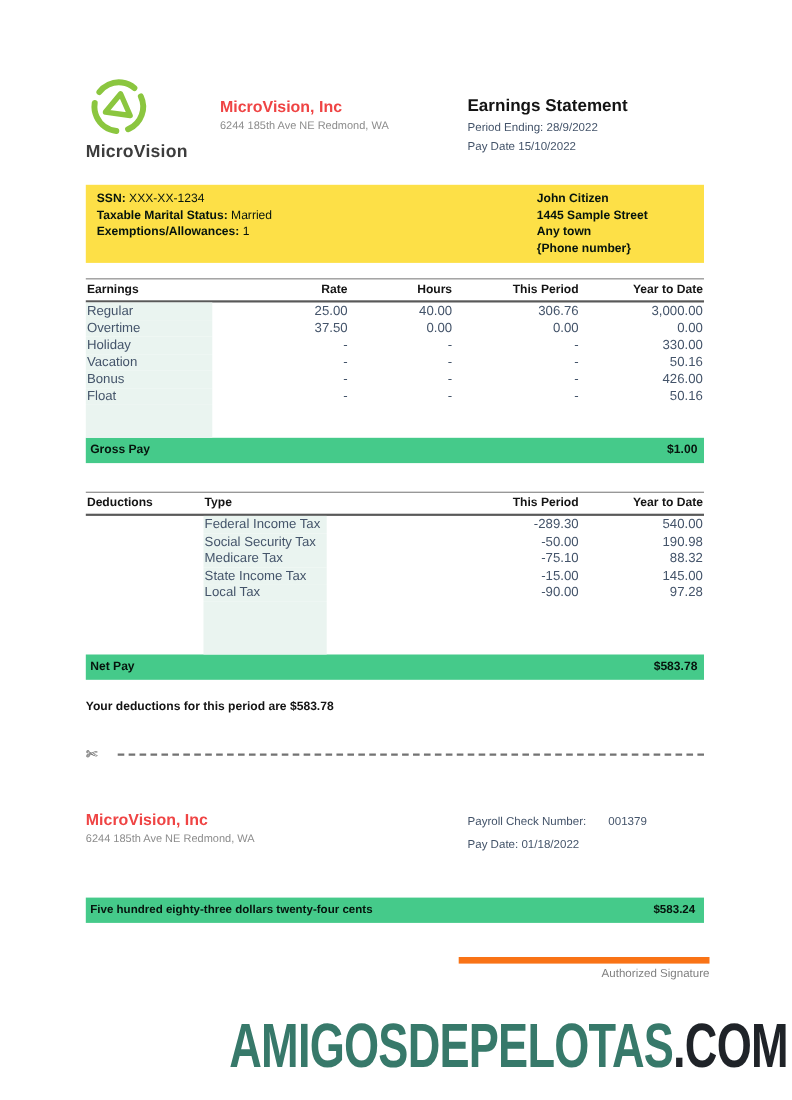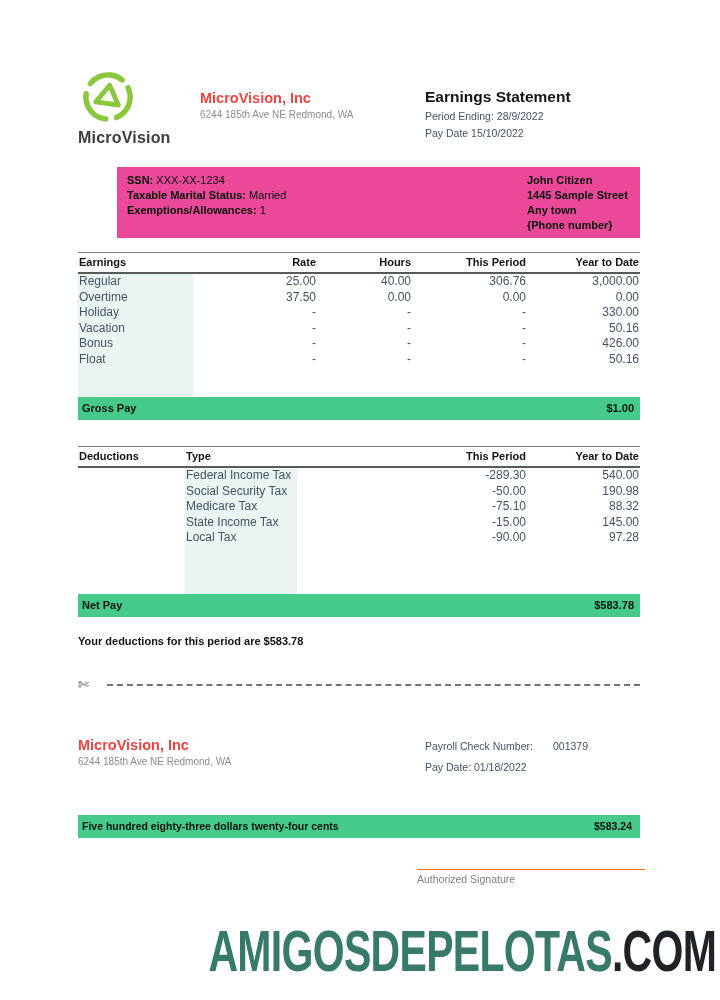--- a/index.html
+++ b/index.html
@@ -13,21 +13,21 @@
   .logo-box { width:122px; display:flex; flex-direction:column; align-items:flex-start; }
   .logo-text { font-size:16px; font-weight:bold; color:#3d3d3d; letter-spacing:0.2px; margin-top:1px; }
   .co-block { flex:1; padding-top:20px; }
   .co-name { font-size:14.5px; font-weight:bold; color:#ef4444; }
   .co-addr { font-size:10px; color:#8c8c8c; margin-top:3px; }
   .stmt-block { width:215px; padding-top:18px; }
   .stmt-title { font-size:15.5px; font-weight:bold; color:#141414; }
   .stmt-meta { font-size:10.5px; color:#44546a; margin-top:3px; line-height:14px; }
 
   
-  .emp-box { margin-top:20px; background:#ec4899; display:flex; padding:6px 10px 5px 10px; font-size:11px; line-height:15px; color:#06140d;margin-left:39px; }
+  .emp-box { margin-top:20px; background:#fde047; display:flex; padding:6px 10px 5px 10px; font-size:11px; line-height:15px; color:#06140d; }
   .emp-left { width:400px; }
   .emp-right { flex:1; font-weight:bold; }
   .lbl { font-weight:bold; }
 
   
   .egrid { display:grid; grid-template-columns:115px 124px 95px 115px 113px; }
   .dgrid { display:grid; grid-template-columns:107px 112px 230px 113px; }
   .t-head { margin-top:14px; border-top:1px solid #7f7f7f; border-bottom:2px solid #595959; font-size:11px; font-weight:bold; line-height:19px; color:#141414; }
   .t-head .r, .cell.r { text-align:right; }
   .t-body { font-size:12px; line-height:15.5px; color:#44546a; }
@@ -52,21 +52,21 @@
   .check-co { flex:1; }
   .check-co .co-name { font-size:14.5px; }
   .check-meta { width:215px; font-size:10.5px; color:#44546a; padding-top:3px; }
   .pcn-row { display:flex; }
   .pcn-label { width:128px; }
   .pcn-value { }
   .pd-row { margin-top:9px; }
 
   .amount-bar { margin-top:42px; background:#45ca8a; display:flex; justify-content:space-between; font-size:10.5px; font-weight:bold; line-height:23px; color:#06140d; padding:0 8px 0 4px; }
 
-  .sig { width:228px; margin-left:auto; margin-right:-5px; margin-top:31px; border-top:1px solid #f97316; padding-top:3px; font-size:10.5px; color:#808080; }
+  .sig { width:228px; margin-left:auto; margin-right:-5px; margin-top:31px; border-top:6px solid #f97316; padding-top:3px; font-size:10.5px; color:#808080;text-align:right; }
 
   
   .watermark { position:absolute; right:4px; top:918px; font-size:57px; font-weight:bold; letter-spacing:-1px; white-space:nowrap; transform:scaleX(0.72); transform-origin:100% 50%; }
   .wm-main { color:#37796a; }
   .wm-suffix { color:#1f2328; }
 </style>
 </head>
 <body>
 
 <div class="page">

